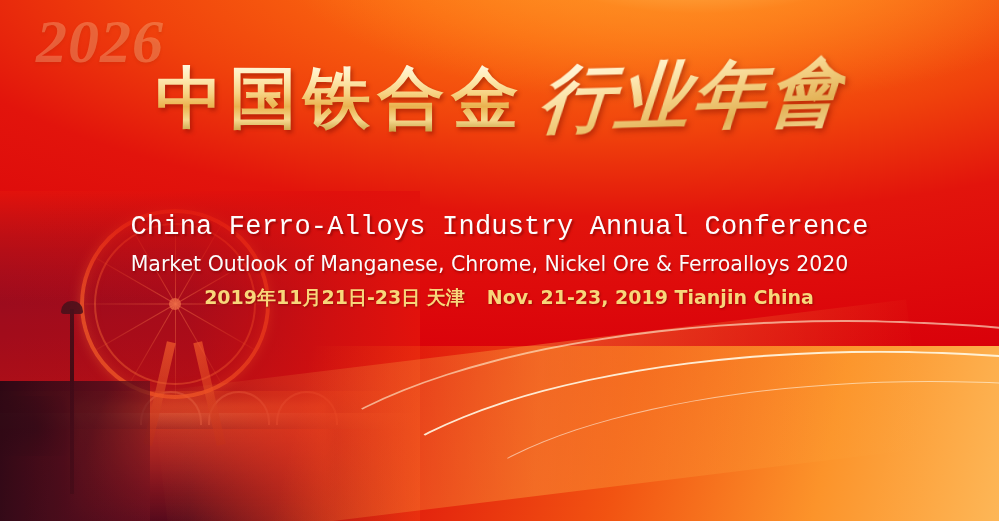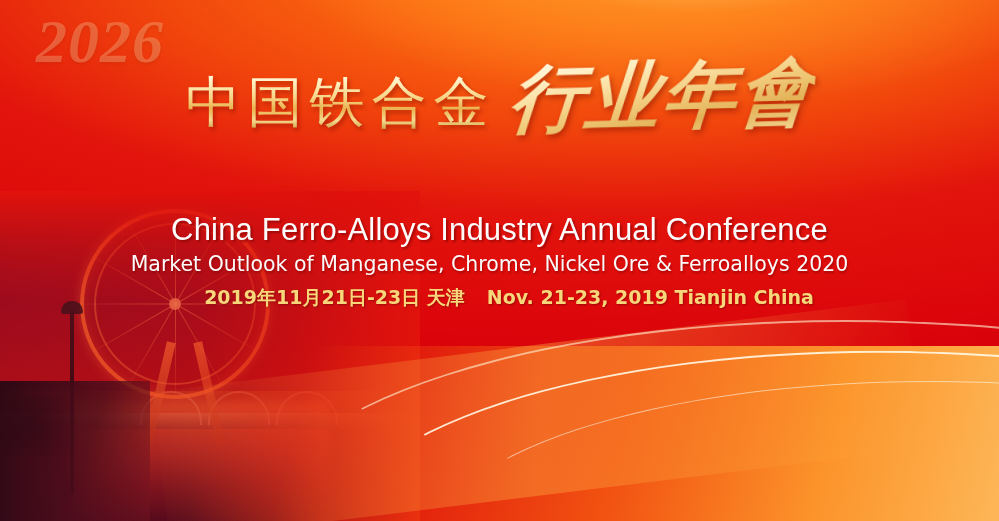--- a/index.html
+++ b/index.html
@@ -149,21 +149,21 @@
   }
 
   
   .title-main{
     position:absolute; left:0; top:58px; width:999px;
     text-align:center; white-space:nowrap;
   }
   .t-cn{
     display:inline-block;
     font-family:"DejaVu Sans", sans-serif;
-    font-weight:400; font-size:55px; line-height:1;
+    font-weight:700; font-size:67px; line-height:1;
     letter-spacing:7px;
     background:linear-gradient(180deg,#fff6dd 0%,#ffeebb 16%,#f7d384 42%,#eab24f 62%,#f6d98f 82%,#caa043 100%);
     -webkit-background-clip:text; background-clip:text; color:transparent;
     filter:drop-shadow(2px 3px 2px rgba(120,8,0,.45));
   }
   .t-calli{
     display:inline-block; margin-left:14px;
     font-family:"DejaVu Serif", serif;
     font-weight:700; font-style:italic; font-size:74px; line-height:1;
     letter-spacing:2px;
@@ -176,22 +176,22 @@
   .title-sub{
     position:absolute; left:0; top:152px; width:999px; text-align:center;
     font-family:"DejaVu Sans", sans-serif;
     font-weight:700; font-size:36px; letter-spacing:1px; color:#ffffff;
     text-shadow:2px 3px 0 rgba(130,6,6,.62), 0 0 2px rgba(140,10,10,.5);
     white-space:nowrap;
   }
 
   .title-en1{
     position:absolute; left:0; top:212px; width:999px; text-align:center;
-    font-family:Liberation Sans, sans-serif;
-    font-weight:400; font-size:31px; letter-spacing:.2px; color:#fdfdfd;
+    font-family:Liberation Mono, monospace;
+    font-weight:400; font-size:27px; letter-spacing:.2px; color:#fdfdfd;
     text-shadow:2px 2px 2px rgba(120,6,6,.55);
     white-space:nowrap;
   }
   .title-en2{
     position:absolute; left:0; top:252px; width:979px; text-align:center;
     font-family:"DejaVu Sans", sans-serif;
     font-weight:400; font-size:20.5px; color:#fbfbfb;
     text-shadow:1px 2px 2px rgba(120,6,6,.5);
     white-space:nowrap;
   }

